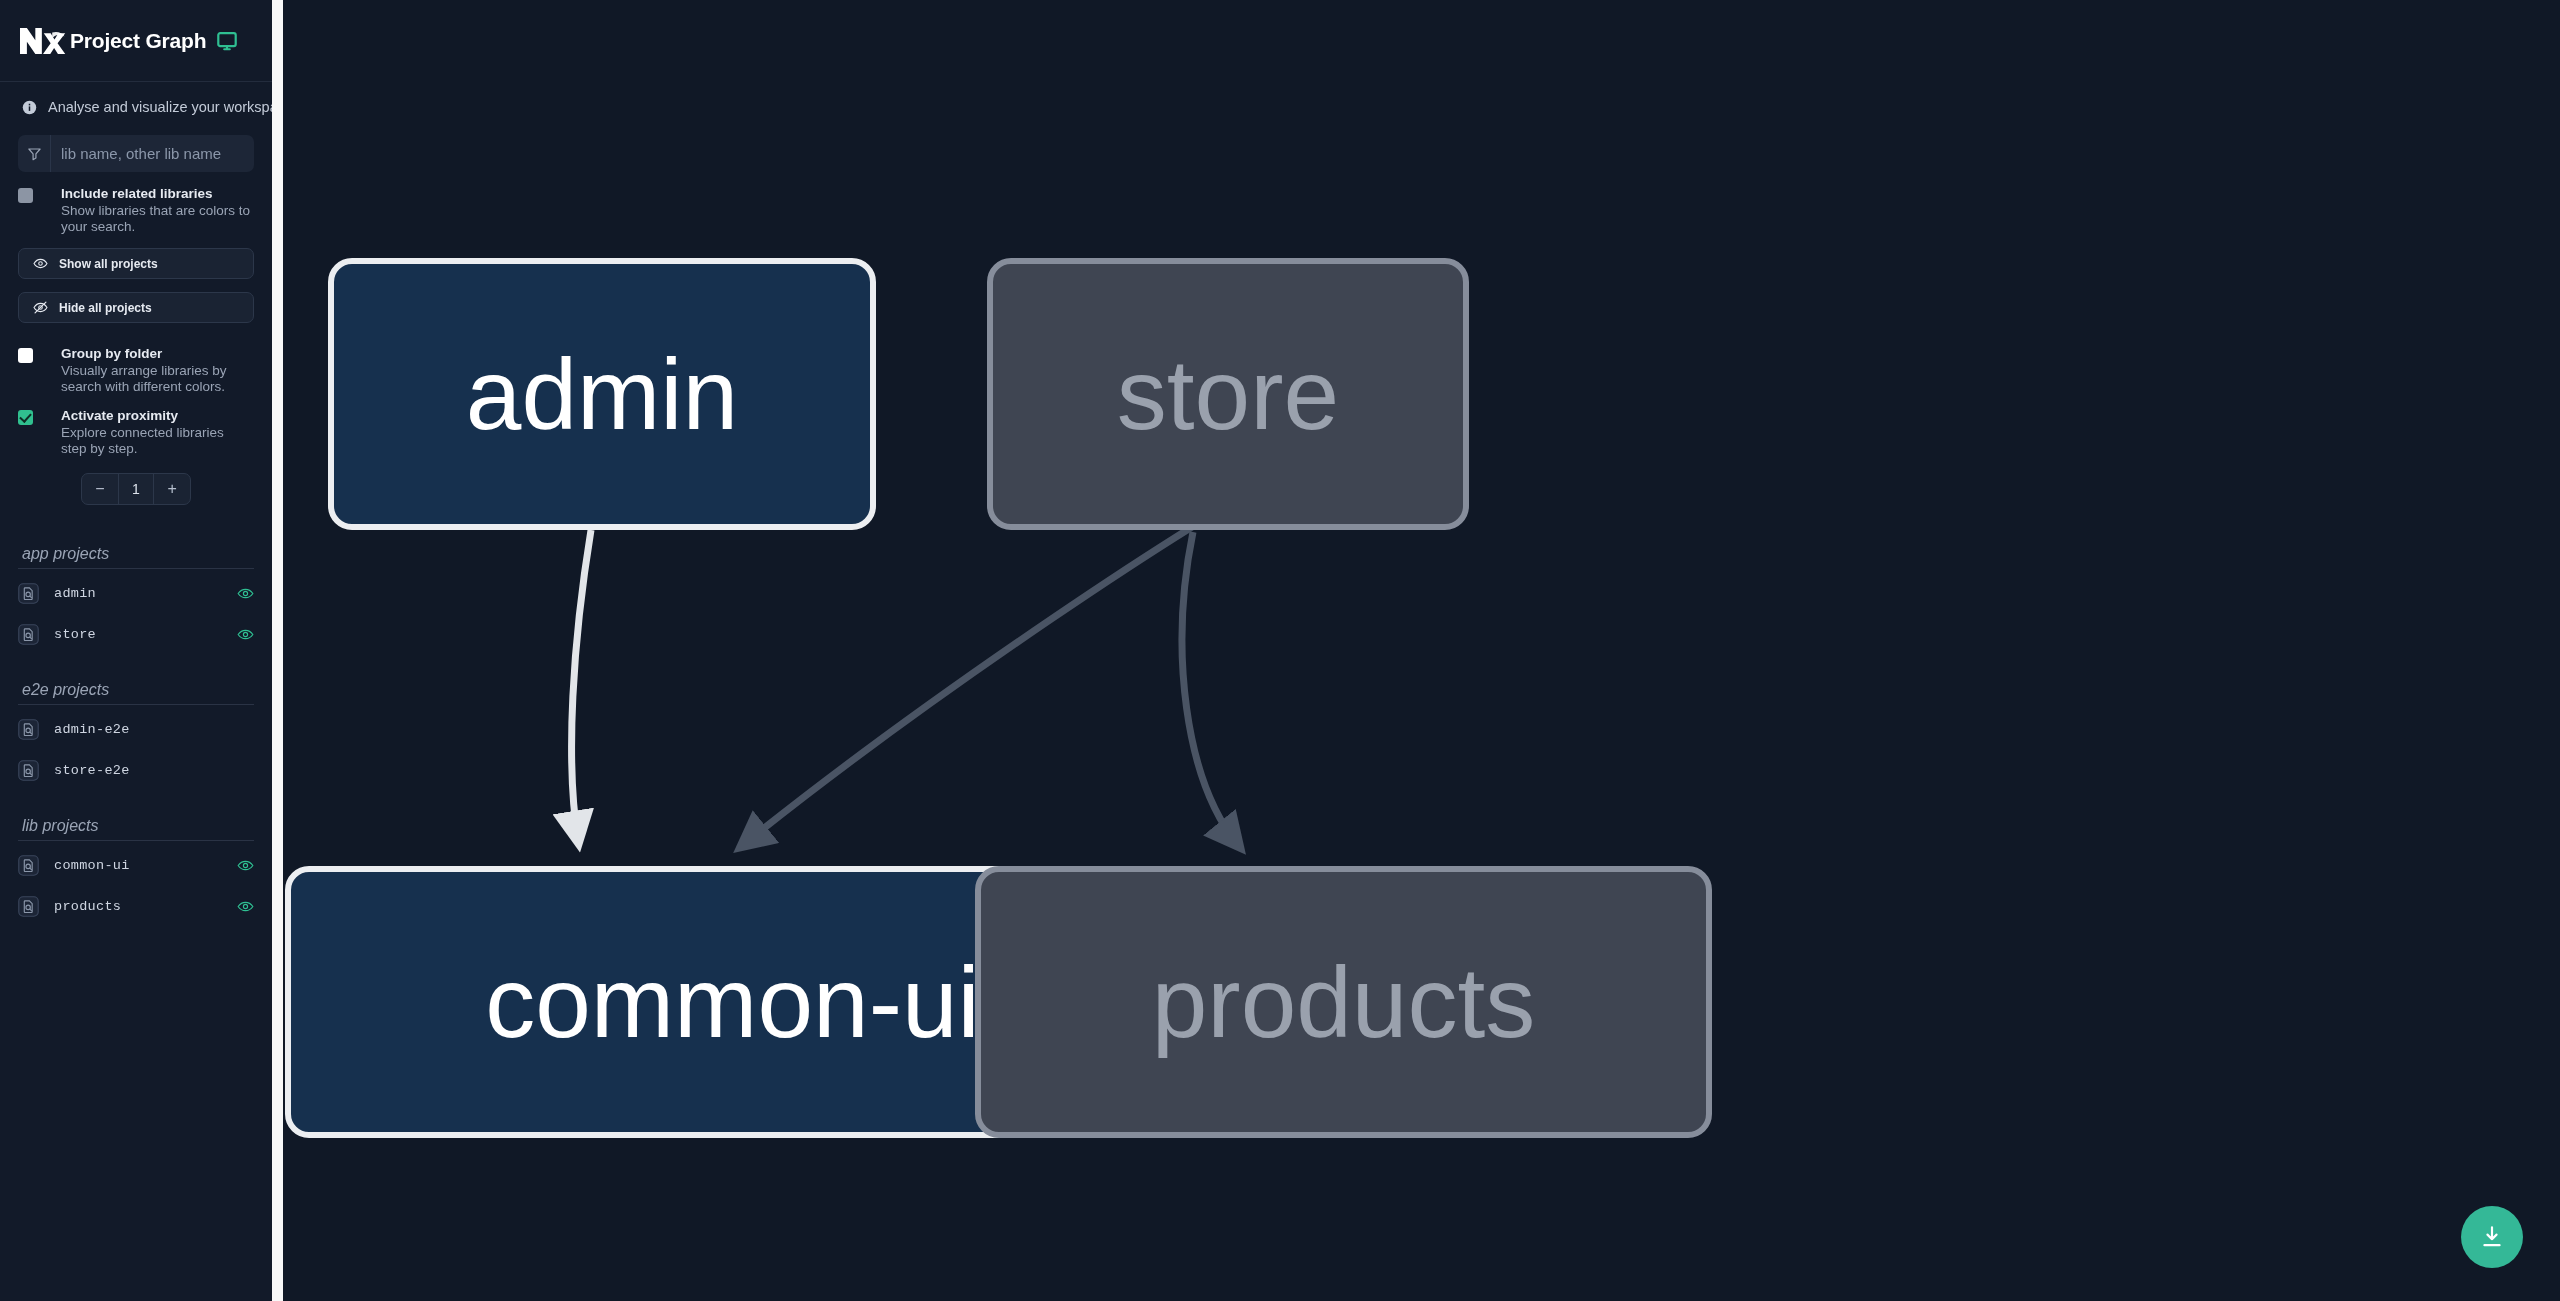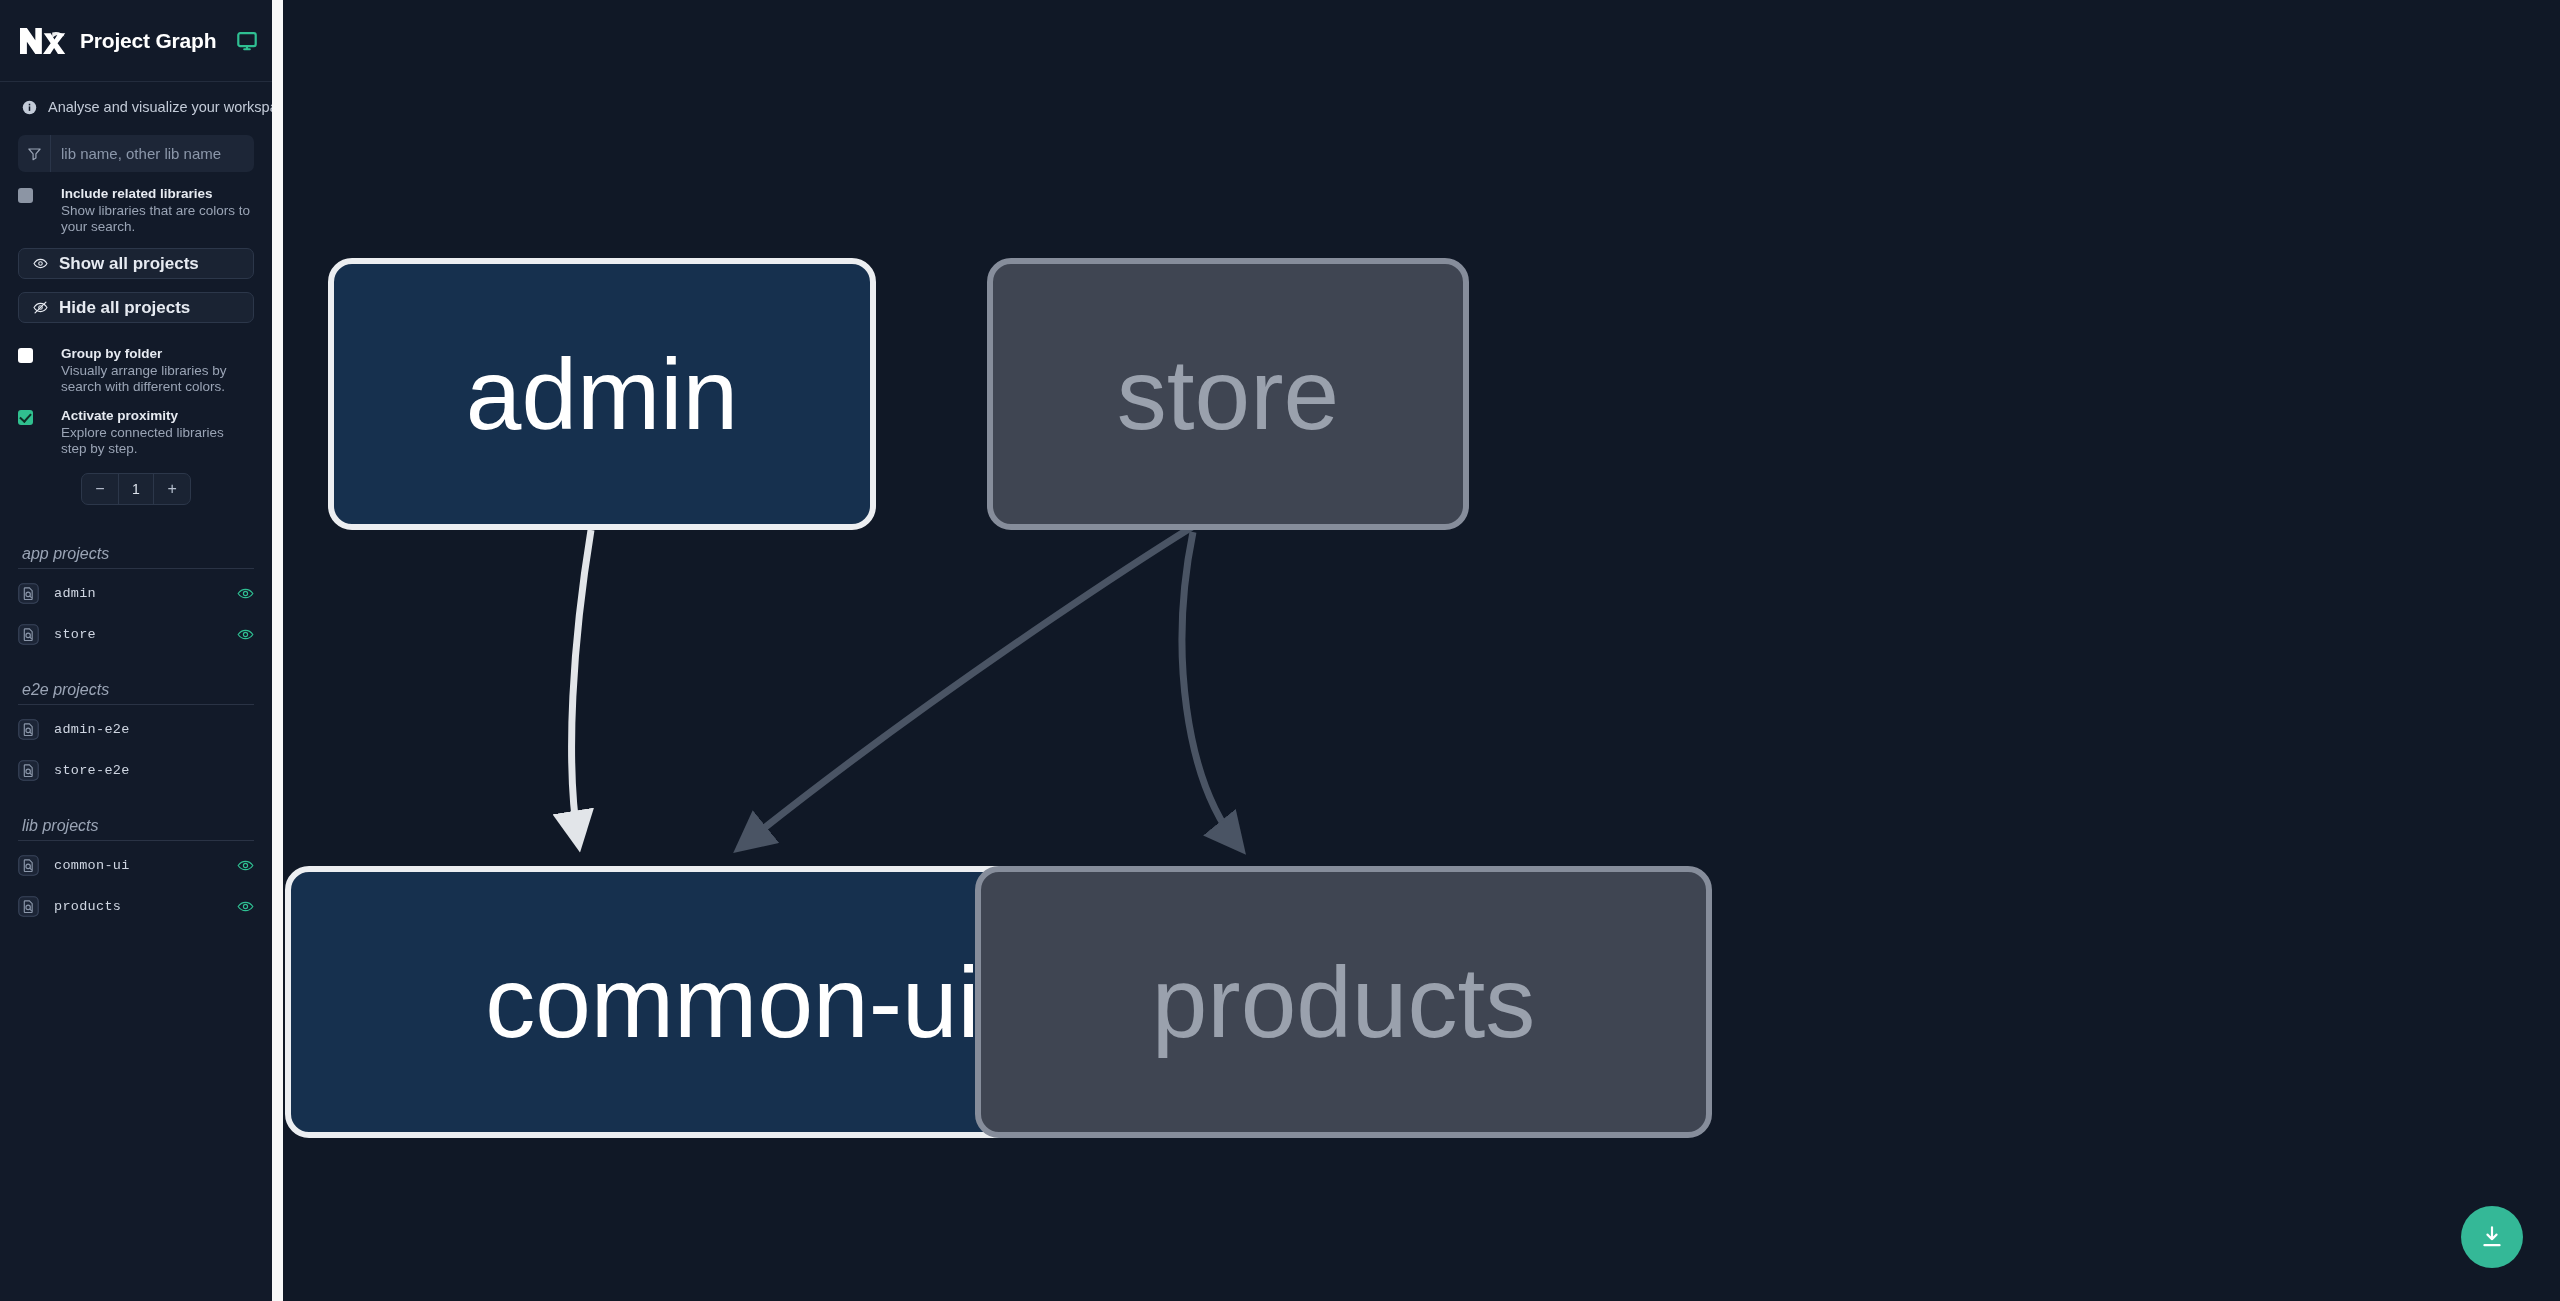--- a/index.html
+++ b/index.html
@@ -18,21 +18,21 @@
     flex: 0 0 272px;
     position: relative;
     display: flex; flex-direction: column;
     overflow: hidden;
   }
   .side-header {
     height: 82px; flex: 0 0 82px;
     display: flex; align-items: center;
     padding: 0 20px;
     border-bottom: 1px solid #232c3d;
-    gap: 14px;
+    gap: 4px;
   }
   .nx-logo { width: 46px; height: 34px; flex: 0 0 46px; display:block; }
   .app-title {
     color: #ffffff; font-size: 21px; font-weight: 700;
     letter-spacing: -0.2px; white-space: nowrap;
   }
   .monitor-icon { width: 22px; height: 22px; margin-left: 6px; flex:0 0 22px; }
 
   .tagline-row {
     display: flex; align-items: center; gap: 11px;
@@ -89,21 +89,21 @@
   .btn {
     margin: 13px 18px 0 18px;
     height: 31px;
     background: #1a2333;
     border: 1px solid #2c374a;
     border-radius: 7px;
     display: flex; align-items: center;
     gap: 11px; padding: 0 14px;
     cursor: pointer;
   }
-  .btn-label { color: #e6eaf1; font-size: 17px; font-weight: 700; }
+  .btn-label { color: #e6eaf1; font-size: 12px; font-weight: 700; }
   .btn svg { width: 15px; height: 15px; flex: 0 0 15px; }
 
   .stepper {
     margin: 16px auto 0 auto;
     width: 110px; height: 32px;
     display: flex;
     border: 1px solid #2c374a;
     border-radius: 7px;
     overflow: hidden;
     background: #1a2333;

